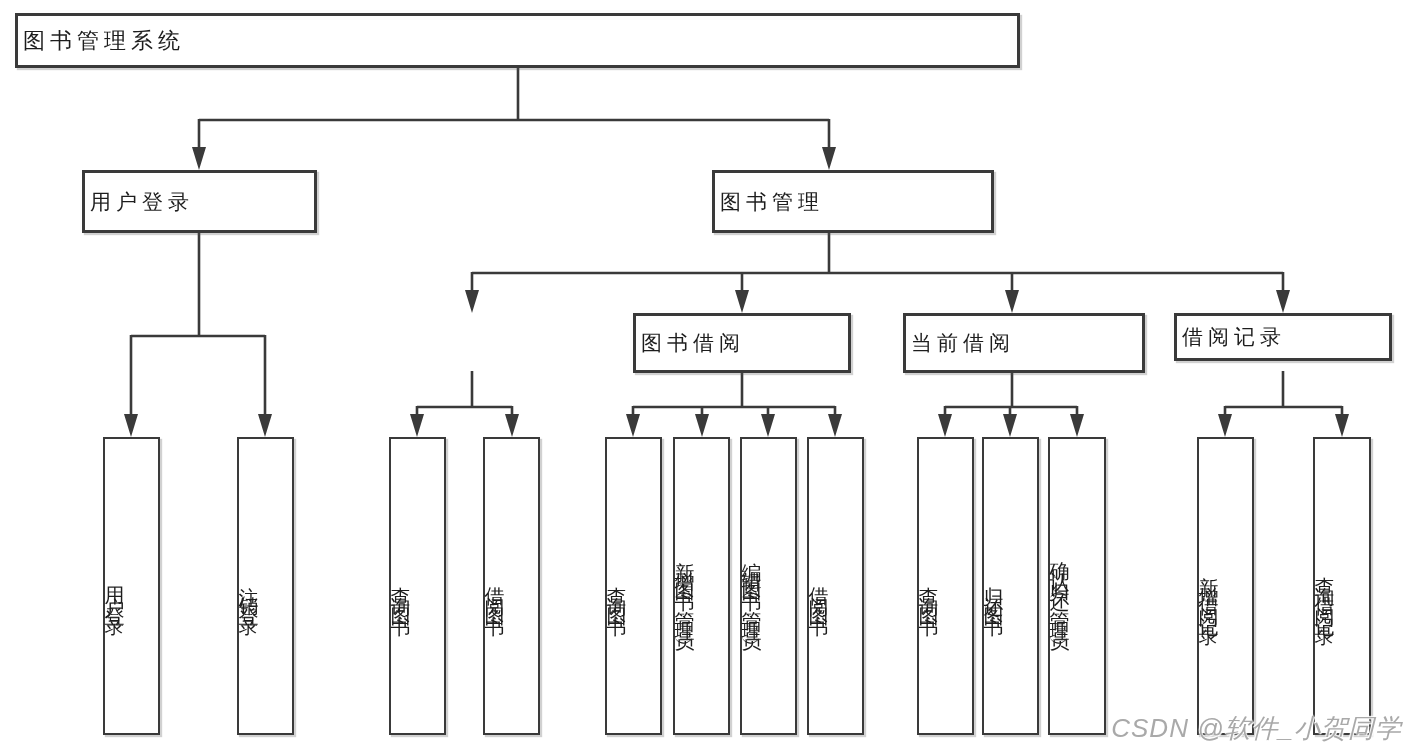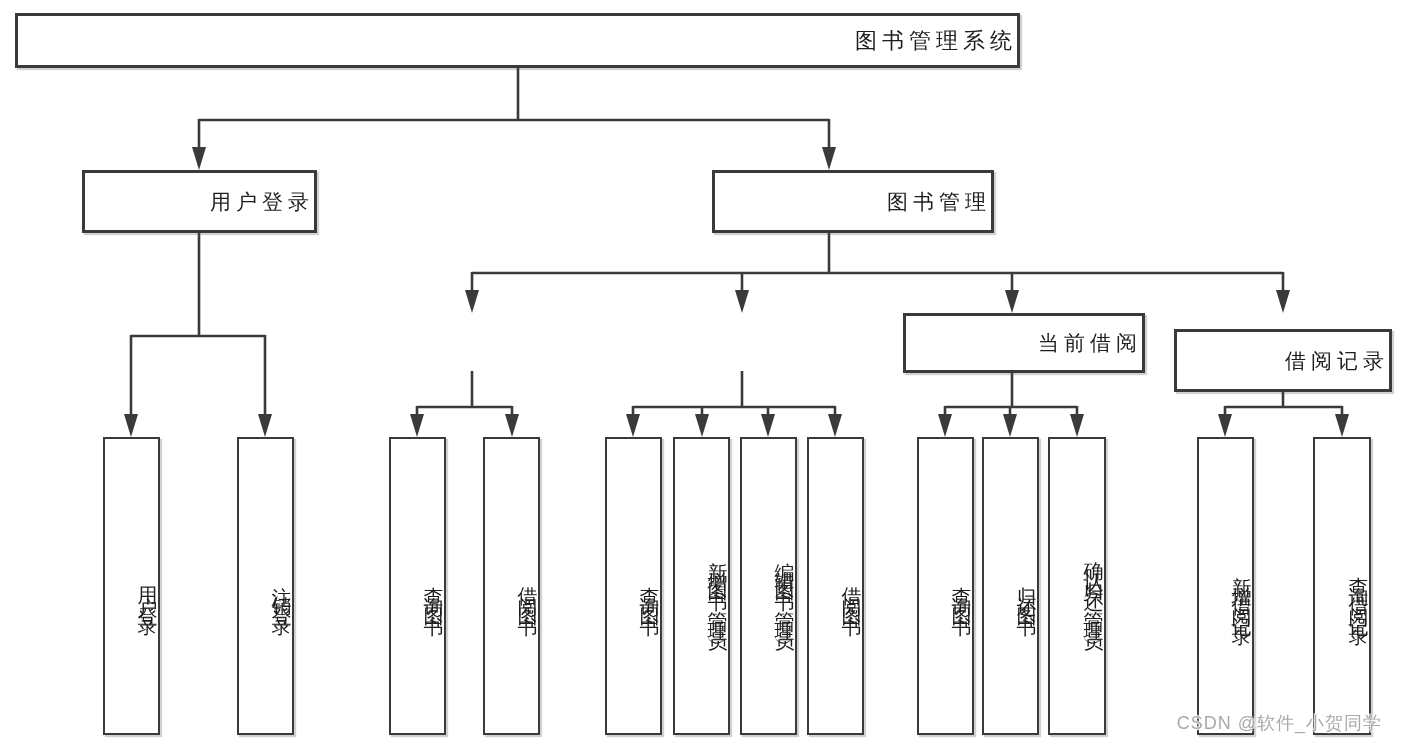--- a/index.html
+++ b/index.html
@@ -21,21 +21,21 @@
     top: 0;
     z-index: 1;
   }
   .box {
     position: absolute;
     box-sizing: border-box;
     background: #ffffff;
     border: 3px solid #3a3a3a;
     display: flex;
     align-items: center;
-    justify-content: flex-end;
+    justify-content: flex-start;
     box-shadow: 2px 2px 1px rgba(90,90,90,0.28);
     z-index: 2;
   }
   .hbox .lbl {
     font-size: 21px;
     letter-spacing: 5px;
     padding-left: 5px; 
     color: #1d1d1d;
     white-space: nowrap;
   }
@@ -50,27 +50,28 @@
     text-orientation: mixed;
     font-size: 20px;
     line-height: 1;
     letter-spacing: 10px;
     padding-top: 10px; 
     color: #1d1d1d;
   }
   .watermark {
     position: absolute;
     top: 711px;
-    right: 23px;
+    right: 3px;
     z-index: 6;
-    font-size: 18px;
+    font-size: 26px;
     letter-spacing: 1px;
     color: #a9a9a9;
     text-shadow: 0 0 2px #ffffff, 1px 1px 1px #ffffff, -1px -1px 1px #ffffff;
     white-space: nowrap;
+    font-style: italic;
   }
 </style>
 </head>
 <body>
 
 <div id="canvas">
 
   <svg id="connectors" width="1405" height="747" viewBox="0 0 1405 747">
     <path fill="none" stroke="#3a3a3a" stroke-width="2.6" d="
       M518 66 V120 M199 120 H829 M199 119 V152 M829 119 V152
@@ -99,24 +100,27 @@
     <span class="lbl">图书管理系统</span>
   </div>
 
   <div class="box hbox" style="left:82px;top:170px;width:235px;height:63px">
     <span class="lbl">用户登录</span>
   </div>
   <div class="box hbox" style="left:712px;top:170px;width:282px;height:63px">
     <span class="lbl">图书管理</span>
   </div>
 
+  <div class="box hbox" style="left:633px;top:313px;width:218px;height:60px">
+    <span class="lbl">图书借阅</span>
+  </div>
   <div class="box hbox" style="left:903px;top:313px;width:242px;height:60px">
     <span class="lbl">当前借阅</span>
   </div>
-  <div class="box hbox" style="left:1174px;top:329px;width:218px;height:63px">
+  <div class="box hbox" style="left:1174px;top:313px;width:218px;height:48px">
     <span class="lbl">借阅记录</span>
   </div>
 
   <div class="box vbox" style="left:103px;top:437px;width:57px;height:298px">
     <span class="lbl">用户登录</span>
   </div>
   <div class="box vbox" style="left:237px;top:437px;width:57px;height:298px">
     <span class="lbl">注销登录</span>
   </div>
 

